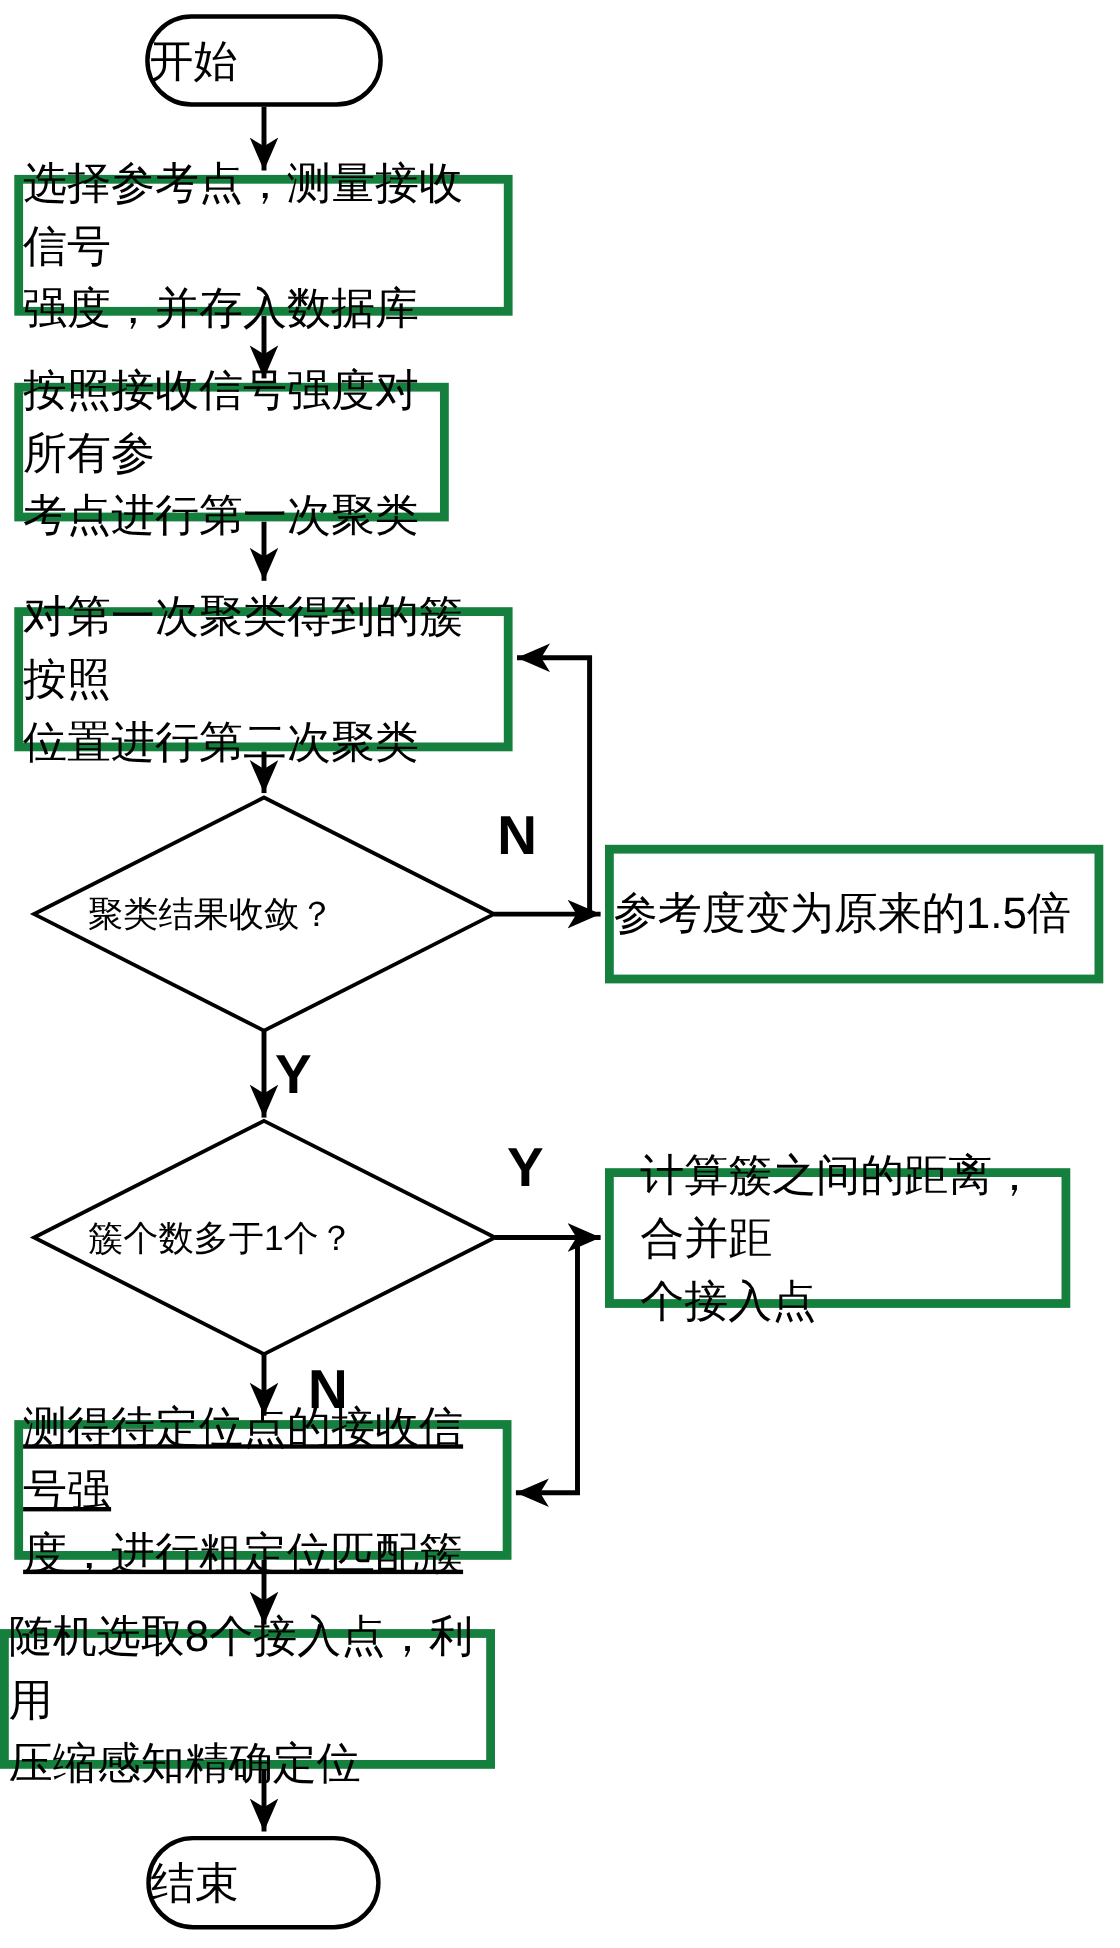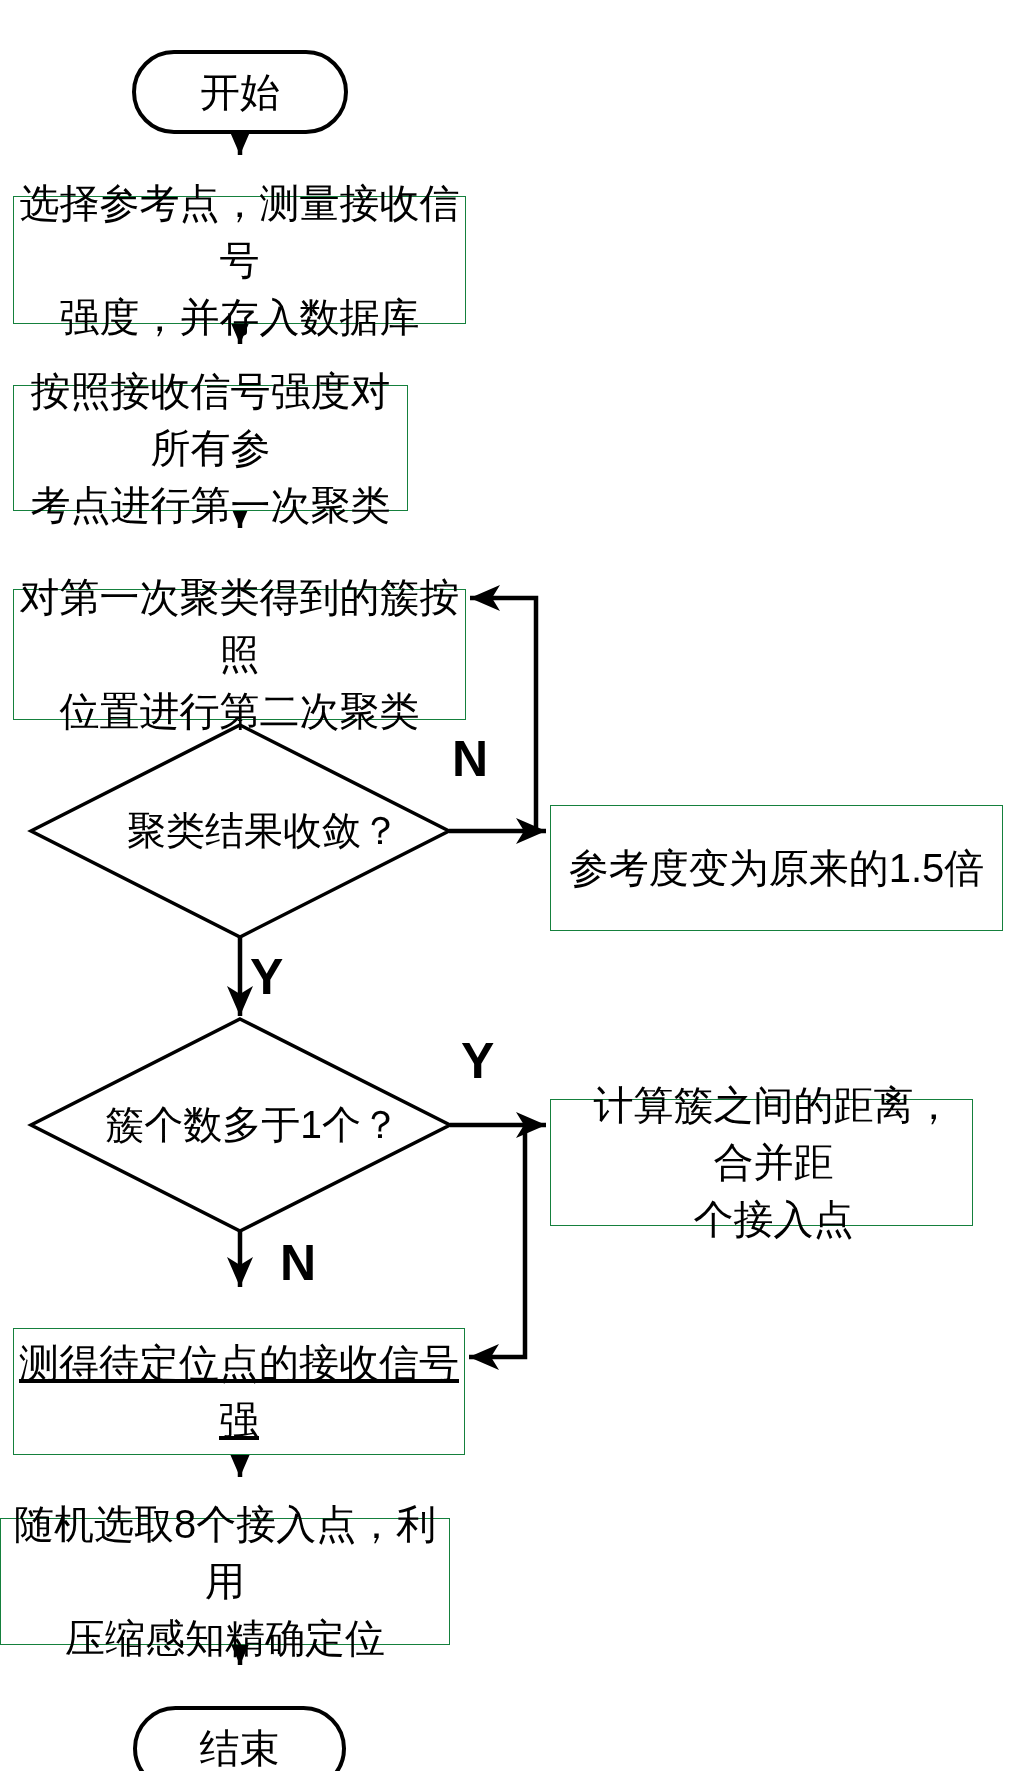--- a/index.html
+++ b/index.html
@@ -19,32 +19,31 @@
     z-index: 1;
   }
   .node {
     position: absolute;
     box-sizing: border-box;
     background: #ffffff;
     display: flex;
     flex-direction: column;
     align-items: center;
     justify-content: center;
-    text-align: center;
+    text-align: left;
     font-size: 40px;
     line-height: 57px;
     z-index: 2;
-    margin-top: 37px;
   }
-  .rect { border: 1px solid #15803d; }
+  .rect { border: 8px solid #15803d; }
   .terminator { border: 4px solid #000000; border-radius: 44px; }
   .diamond-text {
     position: absolute;
-    text-align: right;
-    font-size: 39px;
+    text-align: left;
+    font-size: 32px;
     line-height: 56px;
     z-index: 3;
     background: transparent;
   }
   .branch-label {
     position: absolute;
     font-family: "Liberation Sans", "DejaVu Sans", sans-serif;
     font-weight: bold;
     font-size: 50px;
     line-height: 50px;
@@ -112,20 +111,21 @@
     <div class="tl">参考度变为原来的<b class="num">1.5</b>倍</div>
   </div>
 
   <div class="node rect" style="left:550px; top:1062px; width:423px; height:127px;padding-left:24px;">
     <div class="tl">计算簇之间的距离，合并距</div>
     <div class="tl">个接入点</div>
   </div>
 
   <div class="node rect" style="left:13px; top:1291px; width:452px; height:127px;text-decoration:underline;">
     <div class="tl">测得待定位点的接收信号强</div>
+    <div class="tl">度，进行粗定位匹配簇</div>
   </div>
 
   <div class="node rect" style="left:0; top:1481px; width:450px; height:127px;">
     <div class="tl">随机选取<b class="num">8</b>个接入点，利用</div>
     <div class="tl">压缩感知精确定位</div>
   </div>
 
   <div class="diamond-text" style="left:80px; top:803px; width:320px;">聚类结果收敛？</div>
   <div class="diamond-text" style="left:80px; top:1097px; width:320px;">簇个数多于<b class="num">1</b>个？</div>
 

